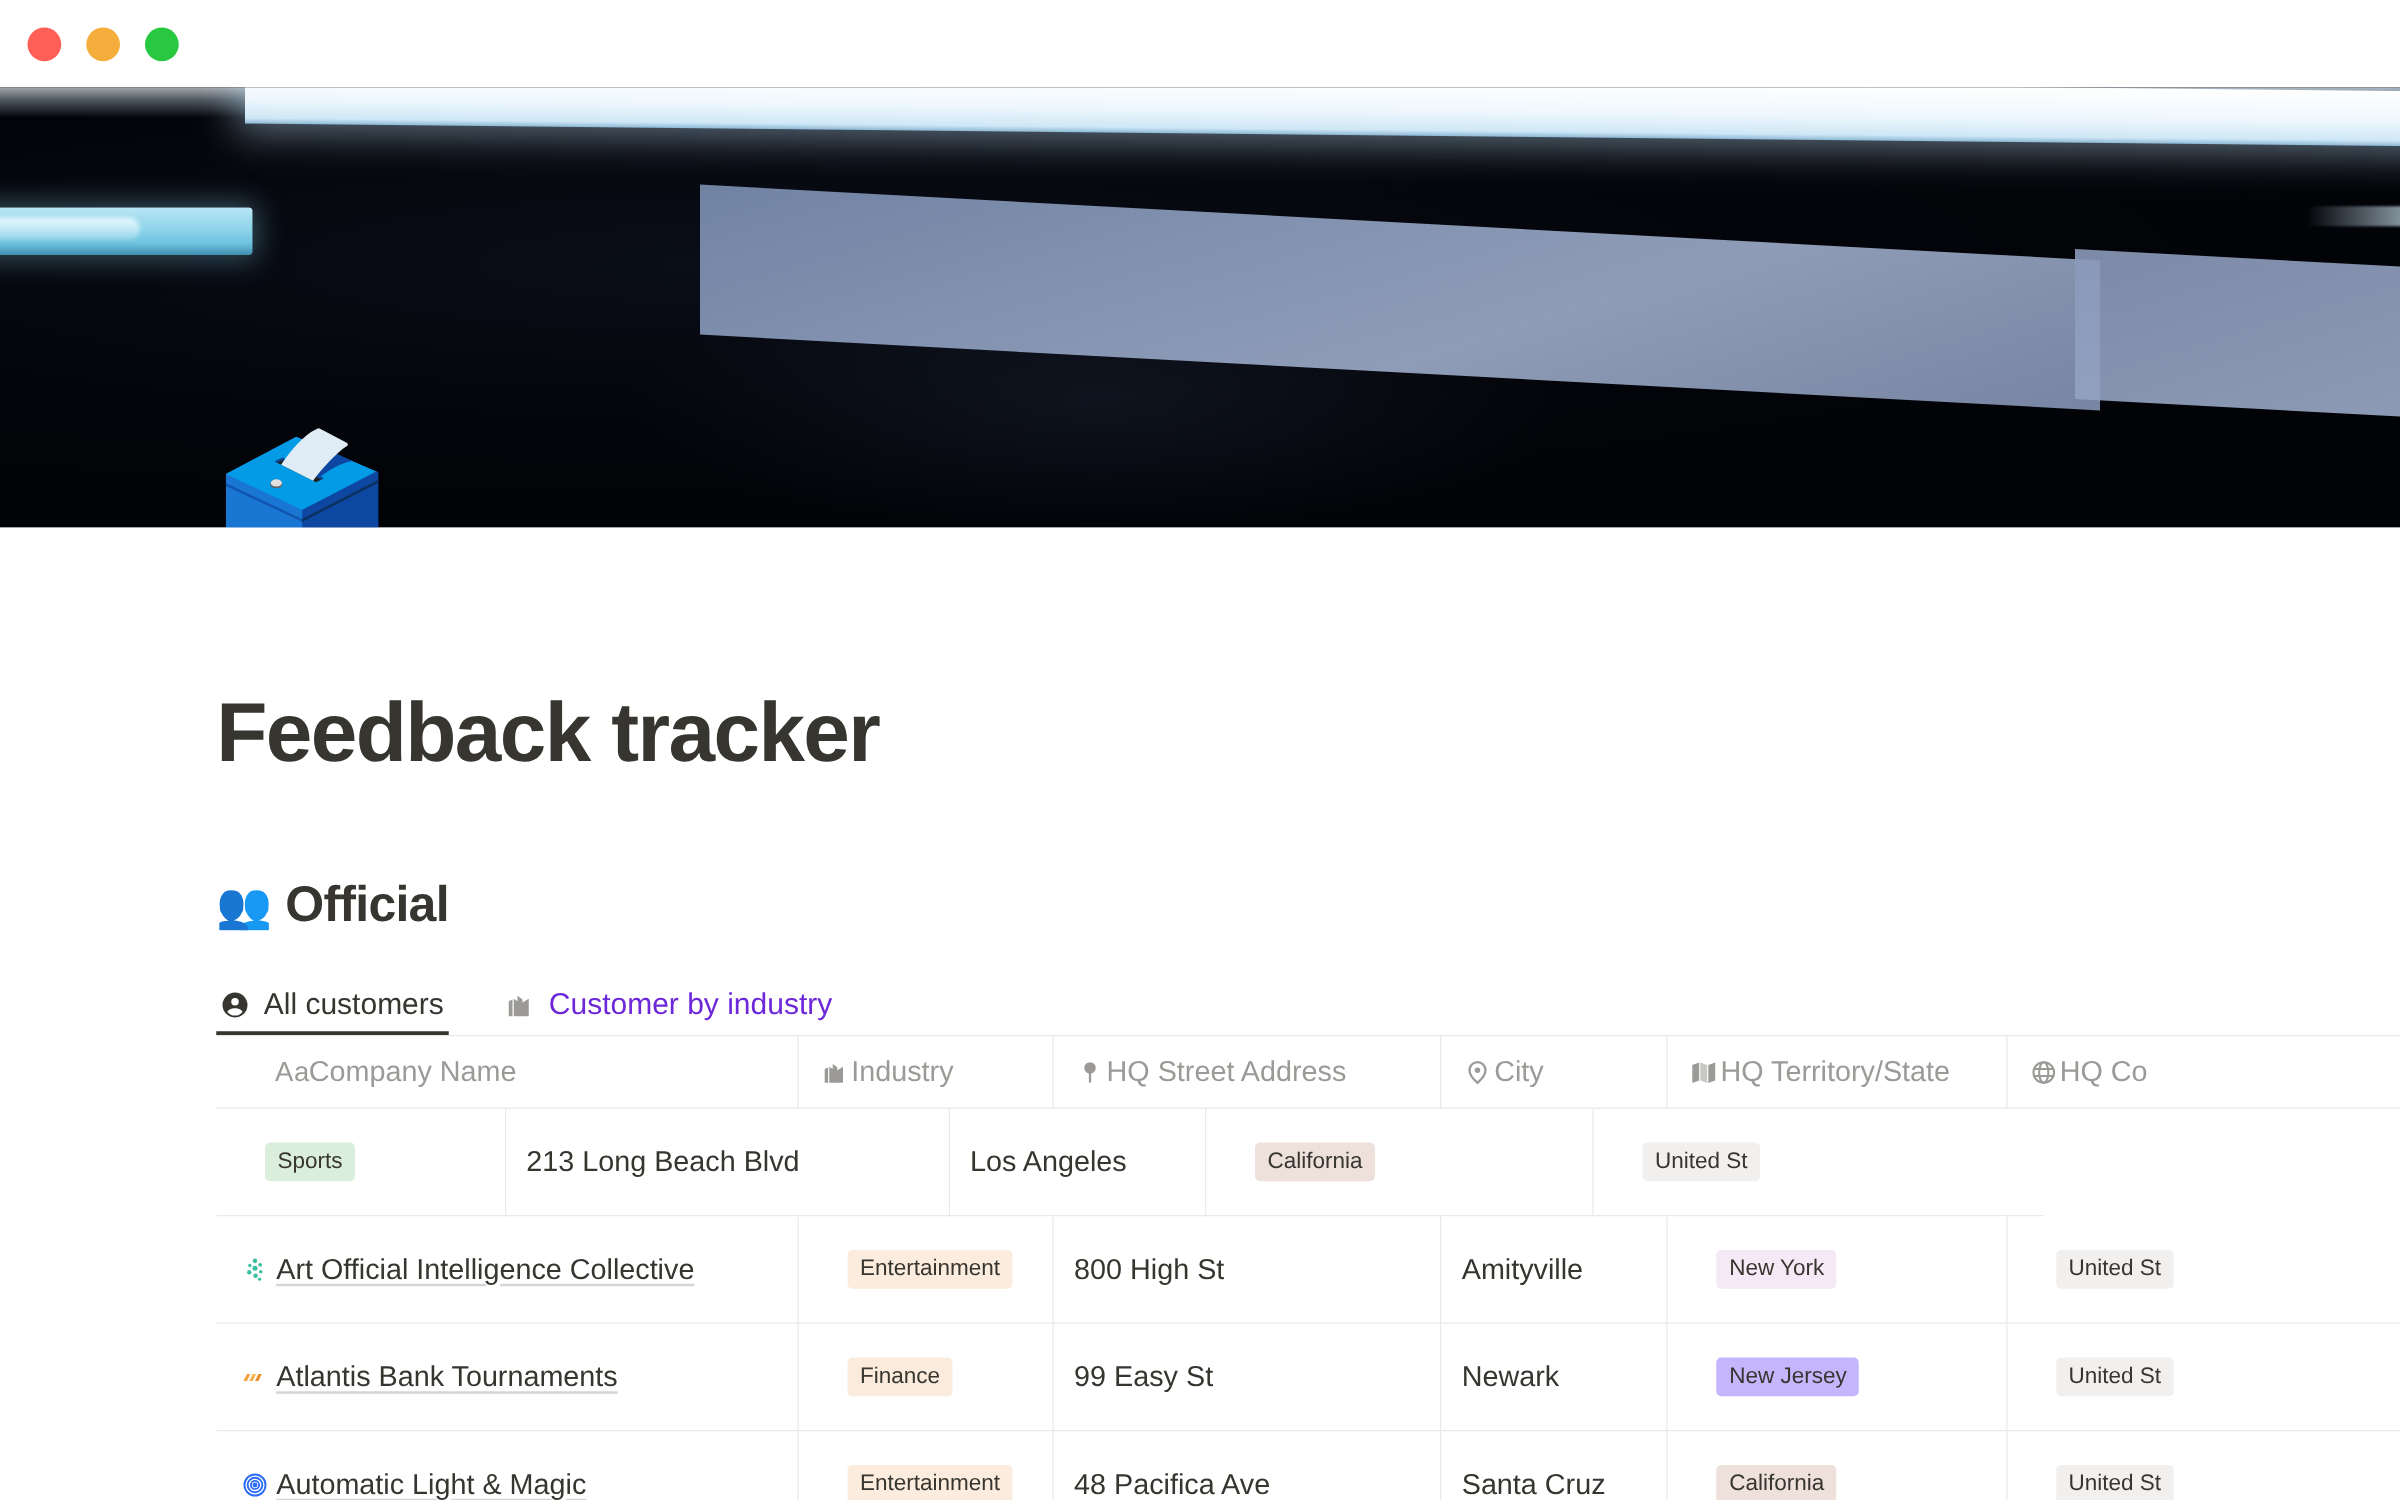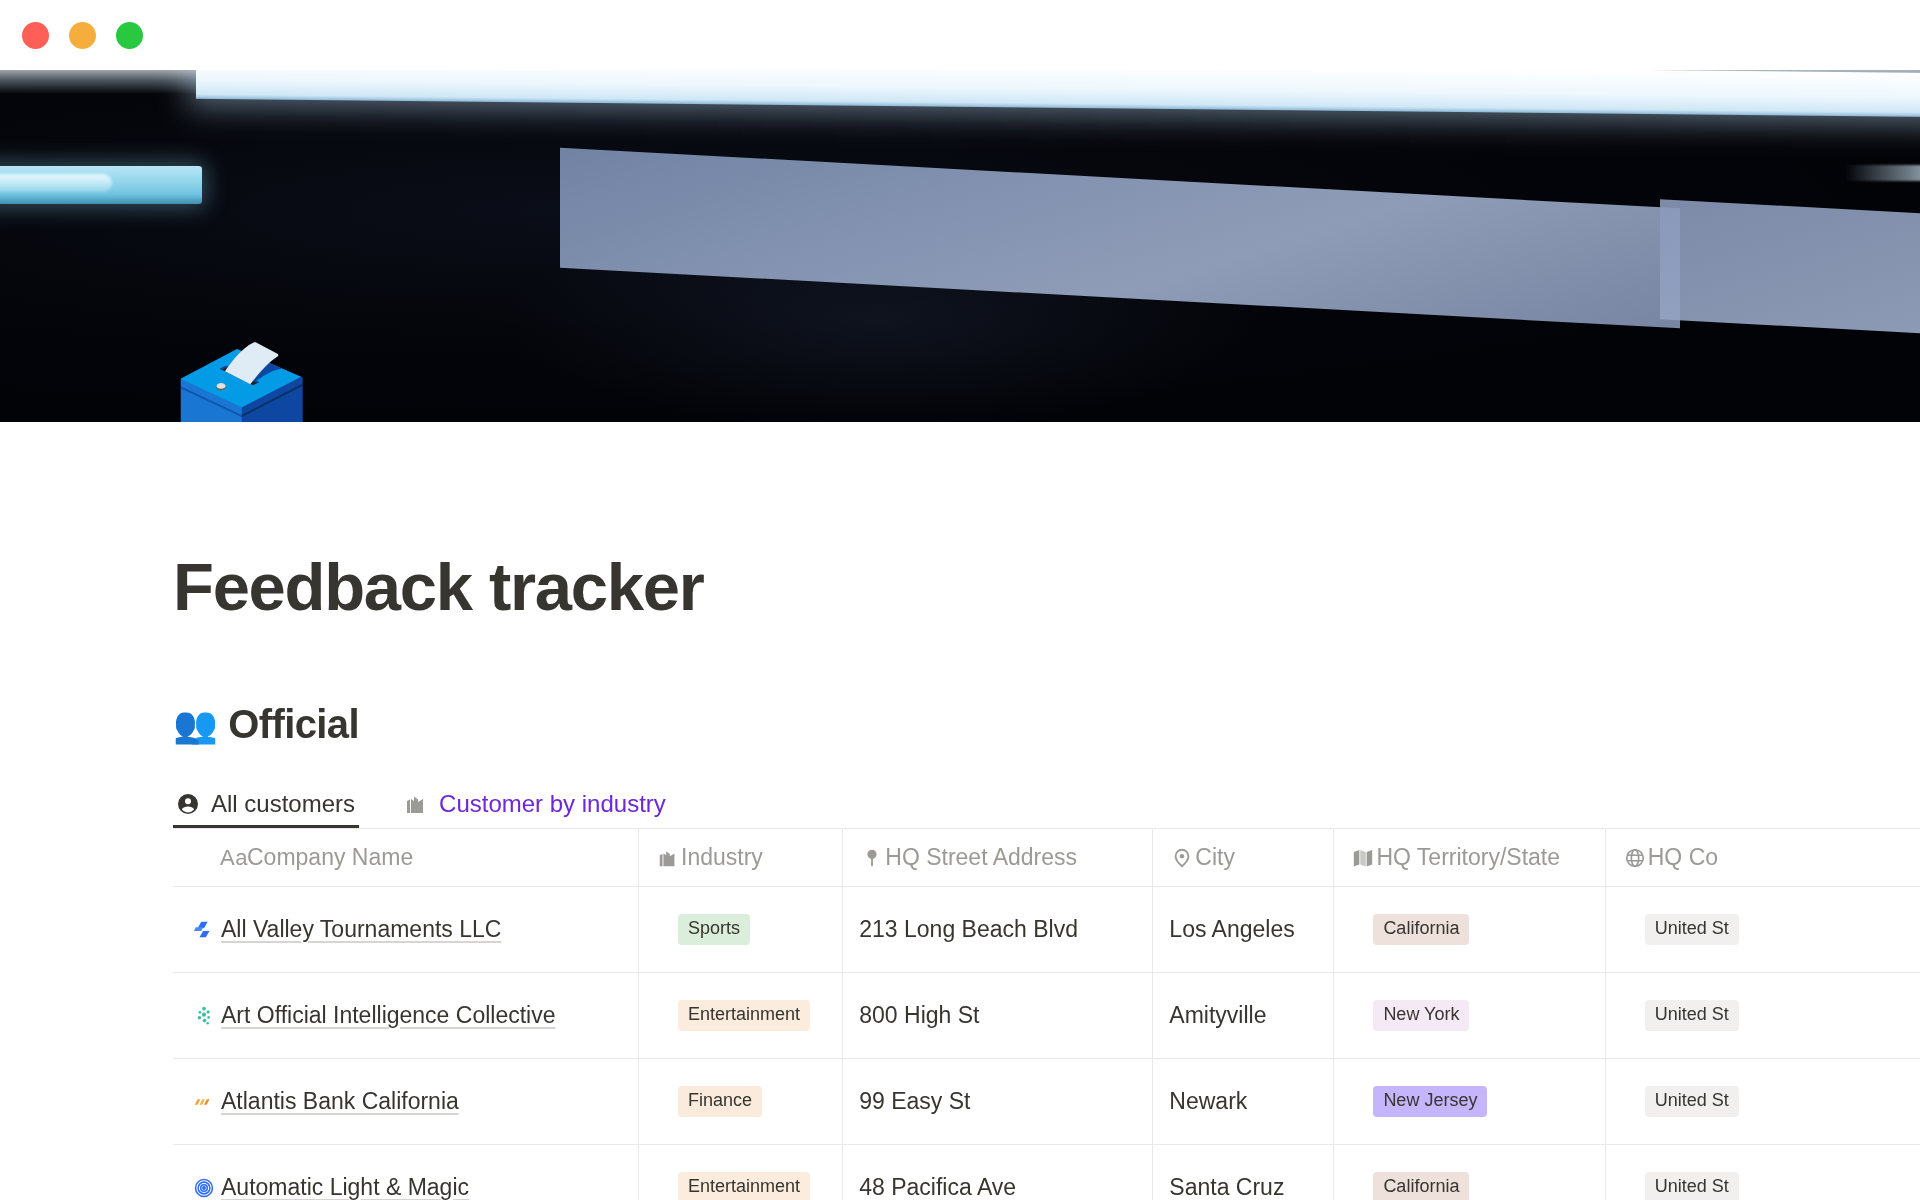--- a/index.html
+++ b/index.html
@@ -364,30 +364,20 @@
             <ellipse cx="12" cy="12" rx="4" ry="9"></ellipse>
             <path d="M3.3 9h17.4M3.3 15h17.4"></path>
           </svg>
         </span>
         <span>HQ Co</span>
       </div>
 
     </div>
 
     <div class="trow">
-      <div class="tcell c-name name-cell">
-        <span class="row-icon">
-          <svg width="22" height="22" viewBox="0 0 24 24">
-            <path d="M9 3h7l-4 7H5l4-7z" fill="#2f6df6"></path>
-            <path d="M11 13h7l-4 7H7l4-7z" fill="#2f6df6"></path>
-            <path d="M3 9h8l-2 4H1l2-4z" fill="#4f86ff"></path>
-          </svg>
-        </span>
-        <span class="name-link">All Valley Tournaments LLC</span>
-      </div>
       <div class="tcell c-industry">
         <span class="tag tag-sports">Sports</span>
       </div>
       <div class="tcell c-address">213 Long Beach Blvd</div>
       <div class="tcell c-city">Los Angeles</div>
       <div class="tcell c-state">
         <span class="tag tag-california">California</span>
       </div>
       <div class="tcell c-country">
         <span class="tag tag-country">United St</span>
@@ -425,21 +415,21 @@
 
     <div class="trow">
       <div class="tcell c-name name-cell">
         <span class="row-icon">
           <svg width="22" height="22" viewBox="0 0 24 24">
             <path d="M5 9h3l-3 6H2l3-6z" fill="#f0a03c"></path>
             <path d="M10 9h3l-3 6H7l3-6z" fill="#f5b44f"></path>
             <path d="M15 9h3l-3 6h-3l3-6z" fill="#e8902c"></path>
           </svg>
         </span>
-        <span class="name-link">Atlantis Bank California</span>
+        <span class="name-link">Atlantis Bank Tournaments</span>
       </div>
       <div class="tcell c-industry">
         <span class="tag tag-finance">Finance</span>
       </div>
       <div class="tcell c-address">99 Easy St</div>
       <div class="tcell c-city">Newark</div>
       <div class="tcell c-state">
         <span class="tag tag-newjersey">New Jersey</span>
       </div>
       <div class="tcell c-country">

